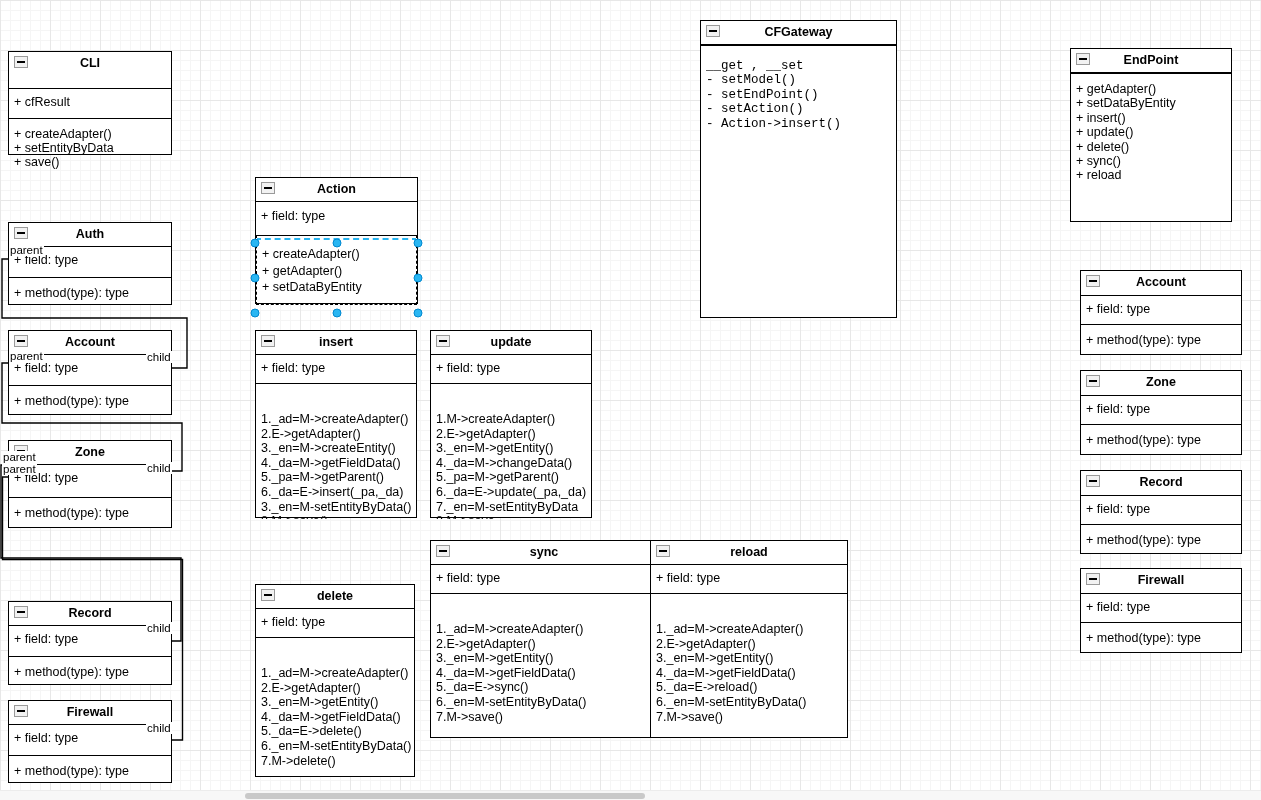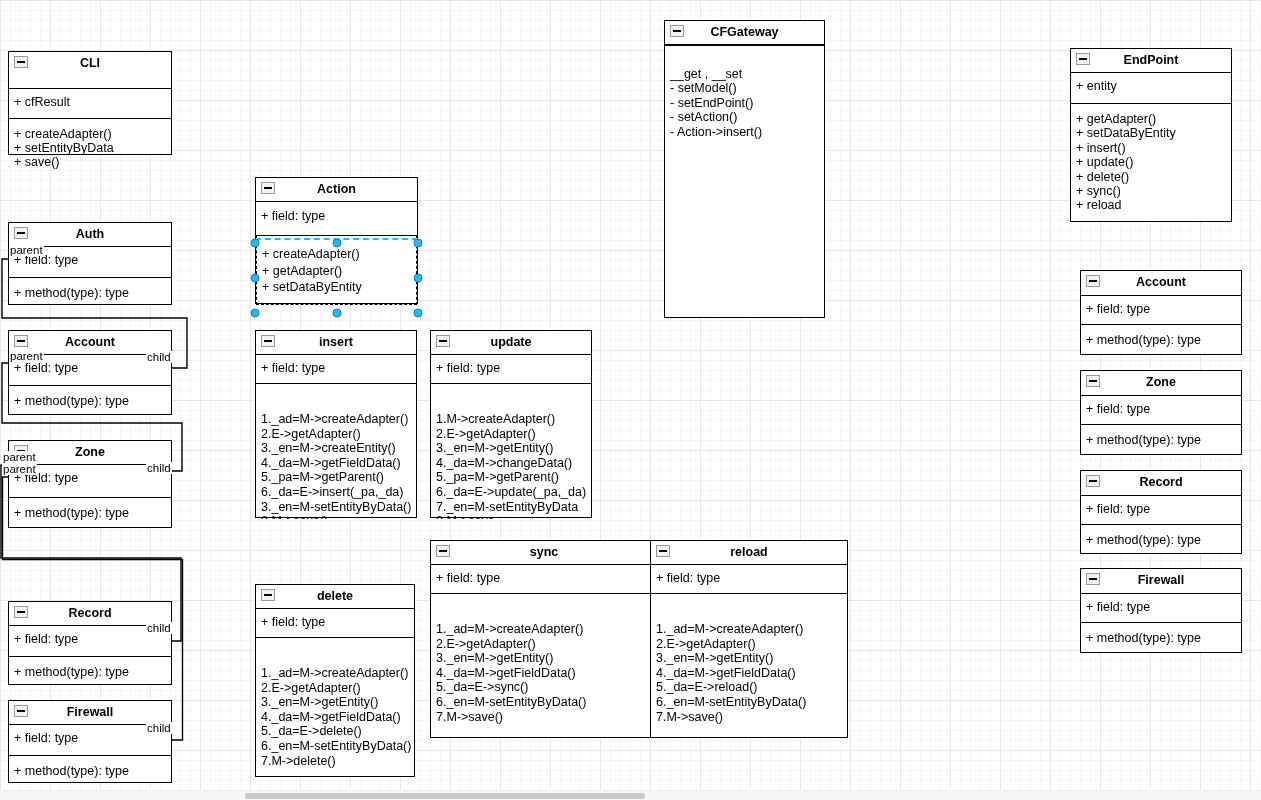--- a/index.html
+++ b/index.html
@@ -35,21 +35,21 @@
   }
   .collapse-icon .minus{width:8px;height:0;border-top:2px solid #000;}
   .uml-fields{box-sizing:border-box;padding:6px 5px 0;line-height:14px;white-space:nowrap;overflow:hidden;}
   .uml-methods{
     border-top:1px solid #000;box-sizing:border-box;padding:8px 5px 0;
     line-height:14.5px;white-space:nowrap;overflow:hidden;position:relative;
   }
   .steps .uml-methods{padding-top:28px;line-height:14.6px;}
   #box-cli .uml-methods{padding-top:9px;line-height:13.8px;}
   #box-cfgateway .uml-fields{padding-top:19px;line-height:14.4px;}
-  #box-cfgateway .uml-methods{padding-top:21px;line-height:14.4px;}
+  #box-cfgateway .uml-methods{padding-top:13px;line-height:14.4px;font-family:Liberation Mono, monospace;}
   #box-endpoint .uml-methods{padding-top:8px;line-height:14.4px;}
   #box-action .uml-fields{padding-top:7px;}
   #box-action .uml-methods{
     border-left:1.6px dashed #000;border-right:1.6px dashed #000;border-bottom:1.6px dashed #000;
     padding-top:10px;line-height:16.5px;
   }
   .sel-top{position:absolute;left:-2px;right:-2px;top:2px;border-top:2px dashed var(--sel-color,#33bdf2);}
   .handle{
     position:absolute;width:9px;height:9px;border-radius:50%;
     background:var(--sel-color,#29b6f2);border:1px solid #0088cf;
@@ -245,39 +245,36 @@
       <div class="uml-methods" style="height: 146px;">
         <div>1._ad=M-&gt;createAdapter()</div>
         <div>2.E-&gt;getAdapter()</div>
         <div>3._en=M-&gt;getEntity()</div>
         <div>4._da=M-&gt;getFieldData()</div>
         <div>5._da=E-&gt;reload()</div>
         <div>6._en=M-setEntityByData()</div>
         <div>7.M-&gt;save()</div>
       </div>
     </div>
-    <div class="uml-box" id="box-cfgateway" style="left: 664px; top: 20px; width: 161px; height: 298px;">
+    <div class="uml-box" id="box-cfgateway" style="left: 700px; top: 20px; width: 197px; height: 298px;">
       <div class="uml-title" style="height: 24px;"><span class="collapse-icon">
           <span class="minus"></span>
         </span><span>CFGateway</span></div>
       <div class="uml-methods" style="height: 136px;">
         <div>__get , __set</div>
         <div>- setModel()</div>
         <div>- setEndPoint()</div>
         <div>- setAction()</div>
         <div>- Action-&gt;insert()</div>
       </div>
     </div>
     <div class="uml-box" id="box-endpoint" style="left: 1070px; top: 48px; width: 162px; height: 174px;">
       <div class="uml-title" style="height: 24px;"><span class="collapse-icon">
           <span class="minus"></span>
         </span><span>EndPoint</span></div>
-      <div class="uml-fields" style="height: 30px;">
-        <div>+  entity</div>
-      </div>
       <div class="uml-methods" style="height: 120px;">
         <div>+ getAdapter()</div>
         <div>+ setDataByEntity</div>
         <div>+ insert()</div>
         <div>+ update()</div>
         <div>+ delete()</div>
         <div>+ sync()</div>
         <div>+ reload</div>
       </div>
     </div>

